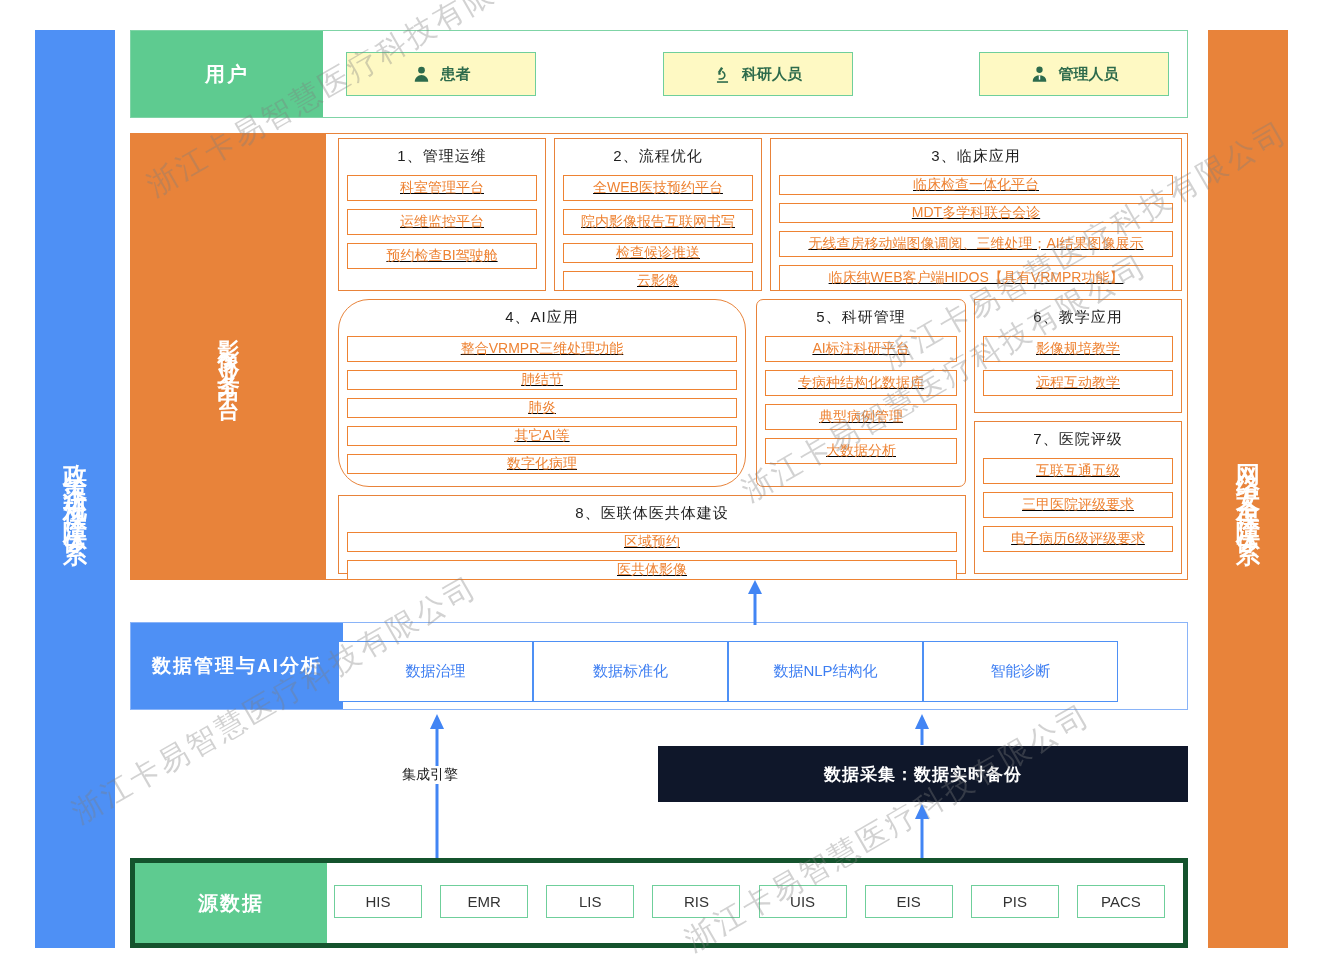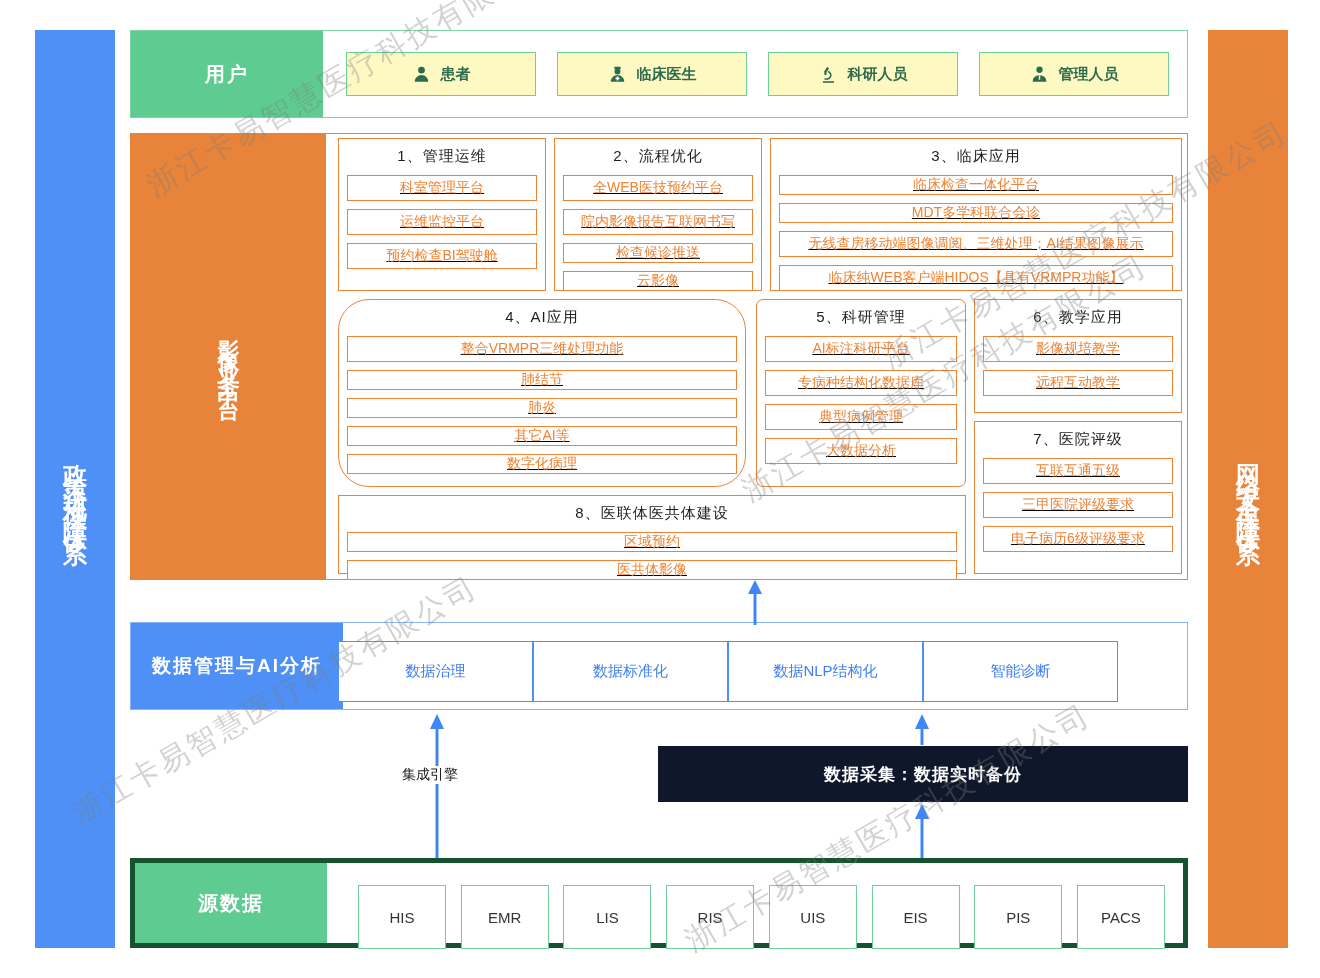--- a/index.html
+++ b/index.html
@@ -51,21 +51,21 @@
   .dm-items { position:absolute; left:207px; right:18px; top:18px; height:61px; display:flex; justify-content:flex-start; }
   .dm-item { width:195px; border:1px solid #4e90f5; color:#3d7ef2; font-size:15px; display:flex; align-items:center; justify-content:center; background:#fff; }
 
   
   .engine-label { position:absolute; left:398px; top:766px; z-index:6; background:#fff; padding:0 4px; color:#222; font-size:14px; }
   .collection-bar { position:absolute; left:658px; top:746px; width:530px; height:56px; background:#0f172a; z-index:2; display:flex; align-items:center; justify-content:center; color:#fff; font-size:17px; font-weight:700; letter-spacing:1px; }
 
   
   .src-row { top:858px; height:90px; border:5px solid #14532d; }
   .src-row .row-label { background:#5ecb90; }
-  .src-items { position:absolute; left:223px; right:18px; top:22px; height:64px; display:flex; justify-content:space-between; }
+  .src-items { position:absolute; left:199px; right:18px; top:22px; height:33px; display:flex; justify-content:space-between; }
   .src-item { width:88px; border:1px solid #6fcf9b; color:#333; font-size:15px; display:flex; align-items:center; justify-content:center; background:#fff; }
 
   
   .arrows { position:absolute; left:0; top:0; width:1320px; height:978px; z-index:5; pointer-events:none; }
 
   
   .wm { position:absolute; font-size:30px; color:rgba(125,125,125,0.35); transform:translate(-50%,-50%) rotate(-30deg); white-space:nowrap; letter-spacing:3px; z-index:4; pointer-events:none; }
   #wm1 { left:350px;  top:73px; }
   #wm2 { left:1085px; top:245px; }
   #wm3 { left:945px;  top:378px; }
@@ -98,32 +98,20 @@
           <svg viewBox="0 0 24 24">
               <circle cx="12" cy="6.5" r="4.2"></circle>
               <path d="M3.5 21c0-4.7 3.8-8.5 8.5-8.5s8.5 3.8 8.5 8.5z"></path>
             </svg>
         </span>
         <span>患者</span>
       </div>
       <div class="user-item">
         <span class="uicon">
           <svg viewBox="0 0 24 24">
-              <path d="M8 2.2h8v3H8z"></path>
-              <circle cx="12" cy="8.2" r="3.8"></circle>
-              <path d="M3.5 21c0-4.7 3.8-8.5 8.5-8.5s8.5 3.8 8.5 8.5z"></path>
-              <rect x="11" y="14.5" width="2" height="5" fill="#fff"></rect>
-              <rect x="9.5" y="16" width="5" height="2" fill="#fff"></rect>
-            </svg>
-        </span>
-        <span>临床医生</span>
-      </div>
-      <div class="user-item">
-        <span class="uicon">
-          <svg viewBox="0 0 24 24">
               <path d="M5 20.5h14v2H5z"></path>
               <path d="M10.2 2.5l2.6 1.7-4.2 6.6-2.6-1.7z"></path>
               <path d="M11.9 7.2c2.4.9 4 3 4 5.6 0 3.3-2.9 5.9-6.6 5.9H7v-2h2.3c2.6 0 4.6-1.8 4.6-3.9 0-1.7-1-3.1-2.7-3.8z"></path>
               <rect x="6.5" y="10.2" width="3.4" height="2.2" rx="1"></rect>
             </svg>
         </span>
         <span>科研人员</span>
       </div>
       <div class="user-item">
         <span class="uicon">

